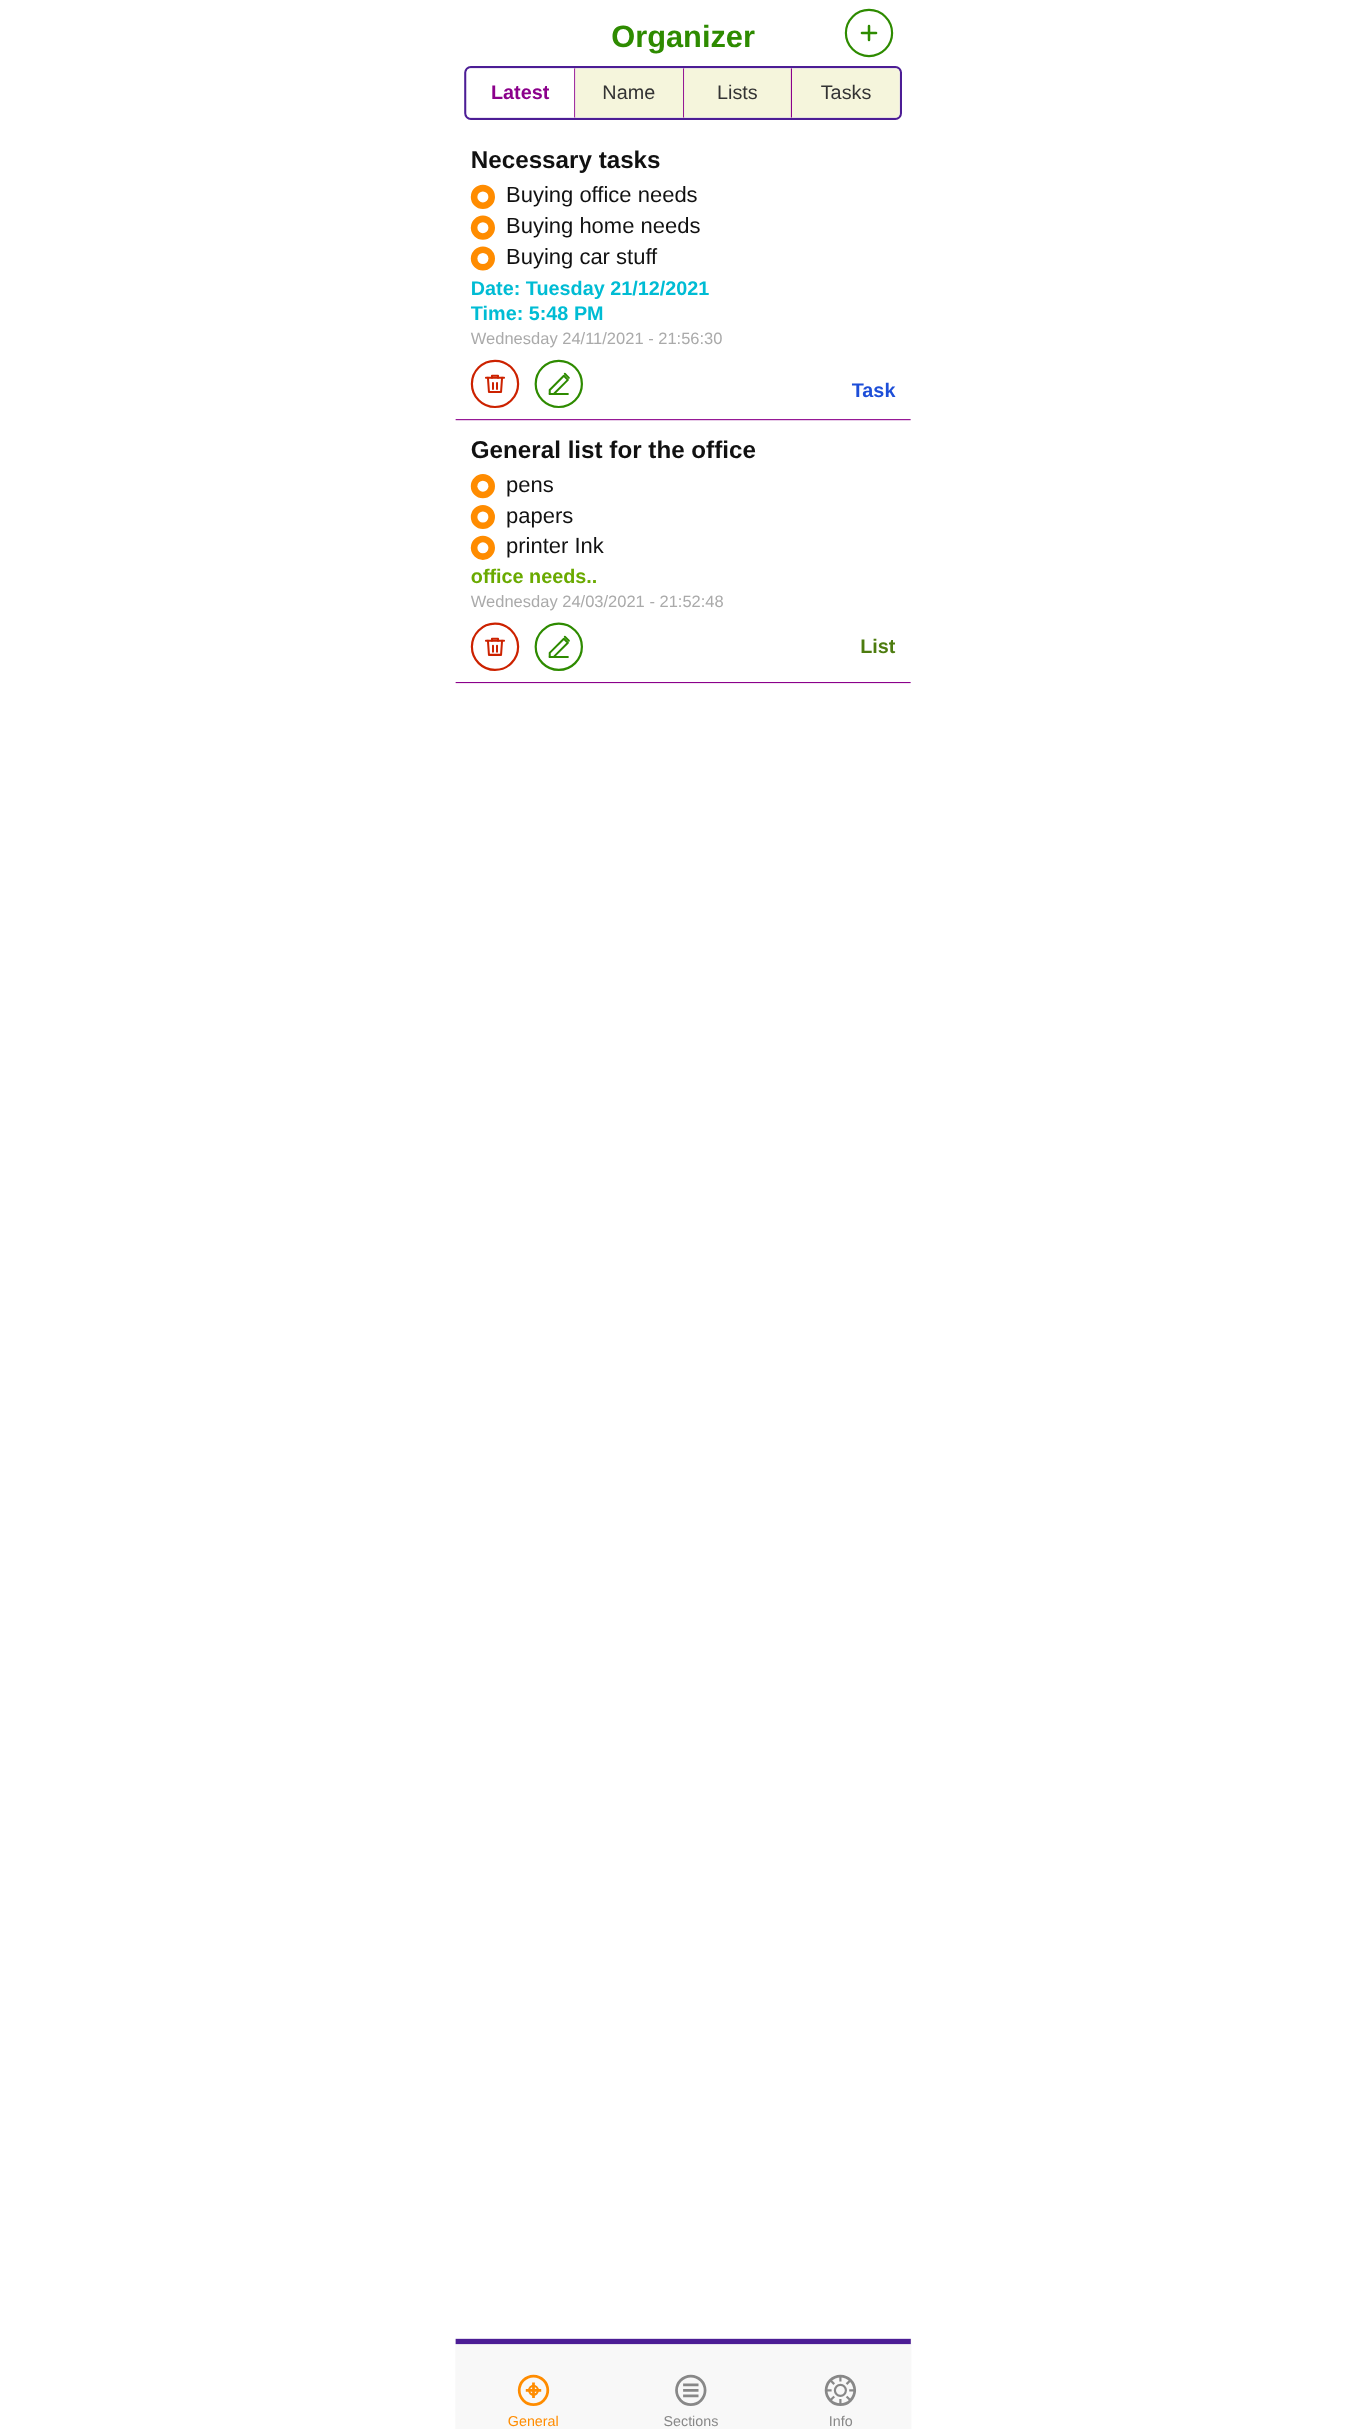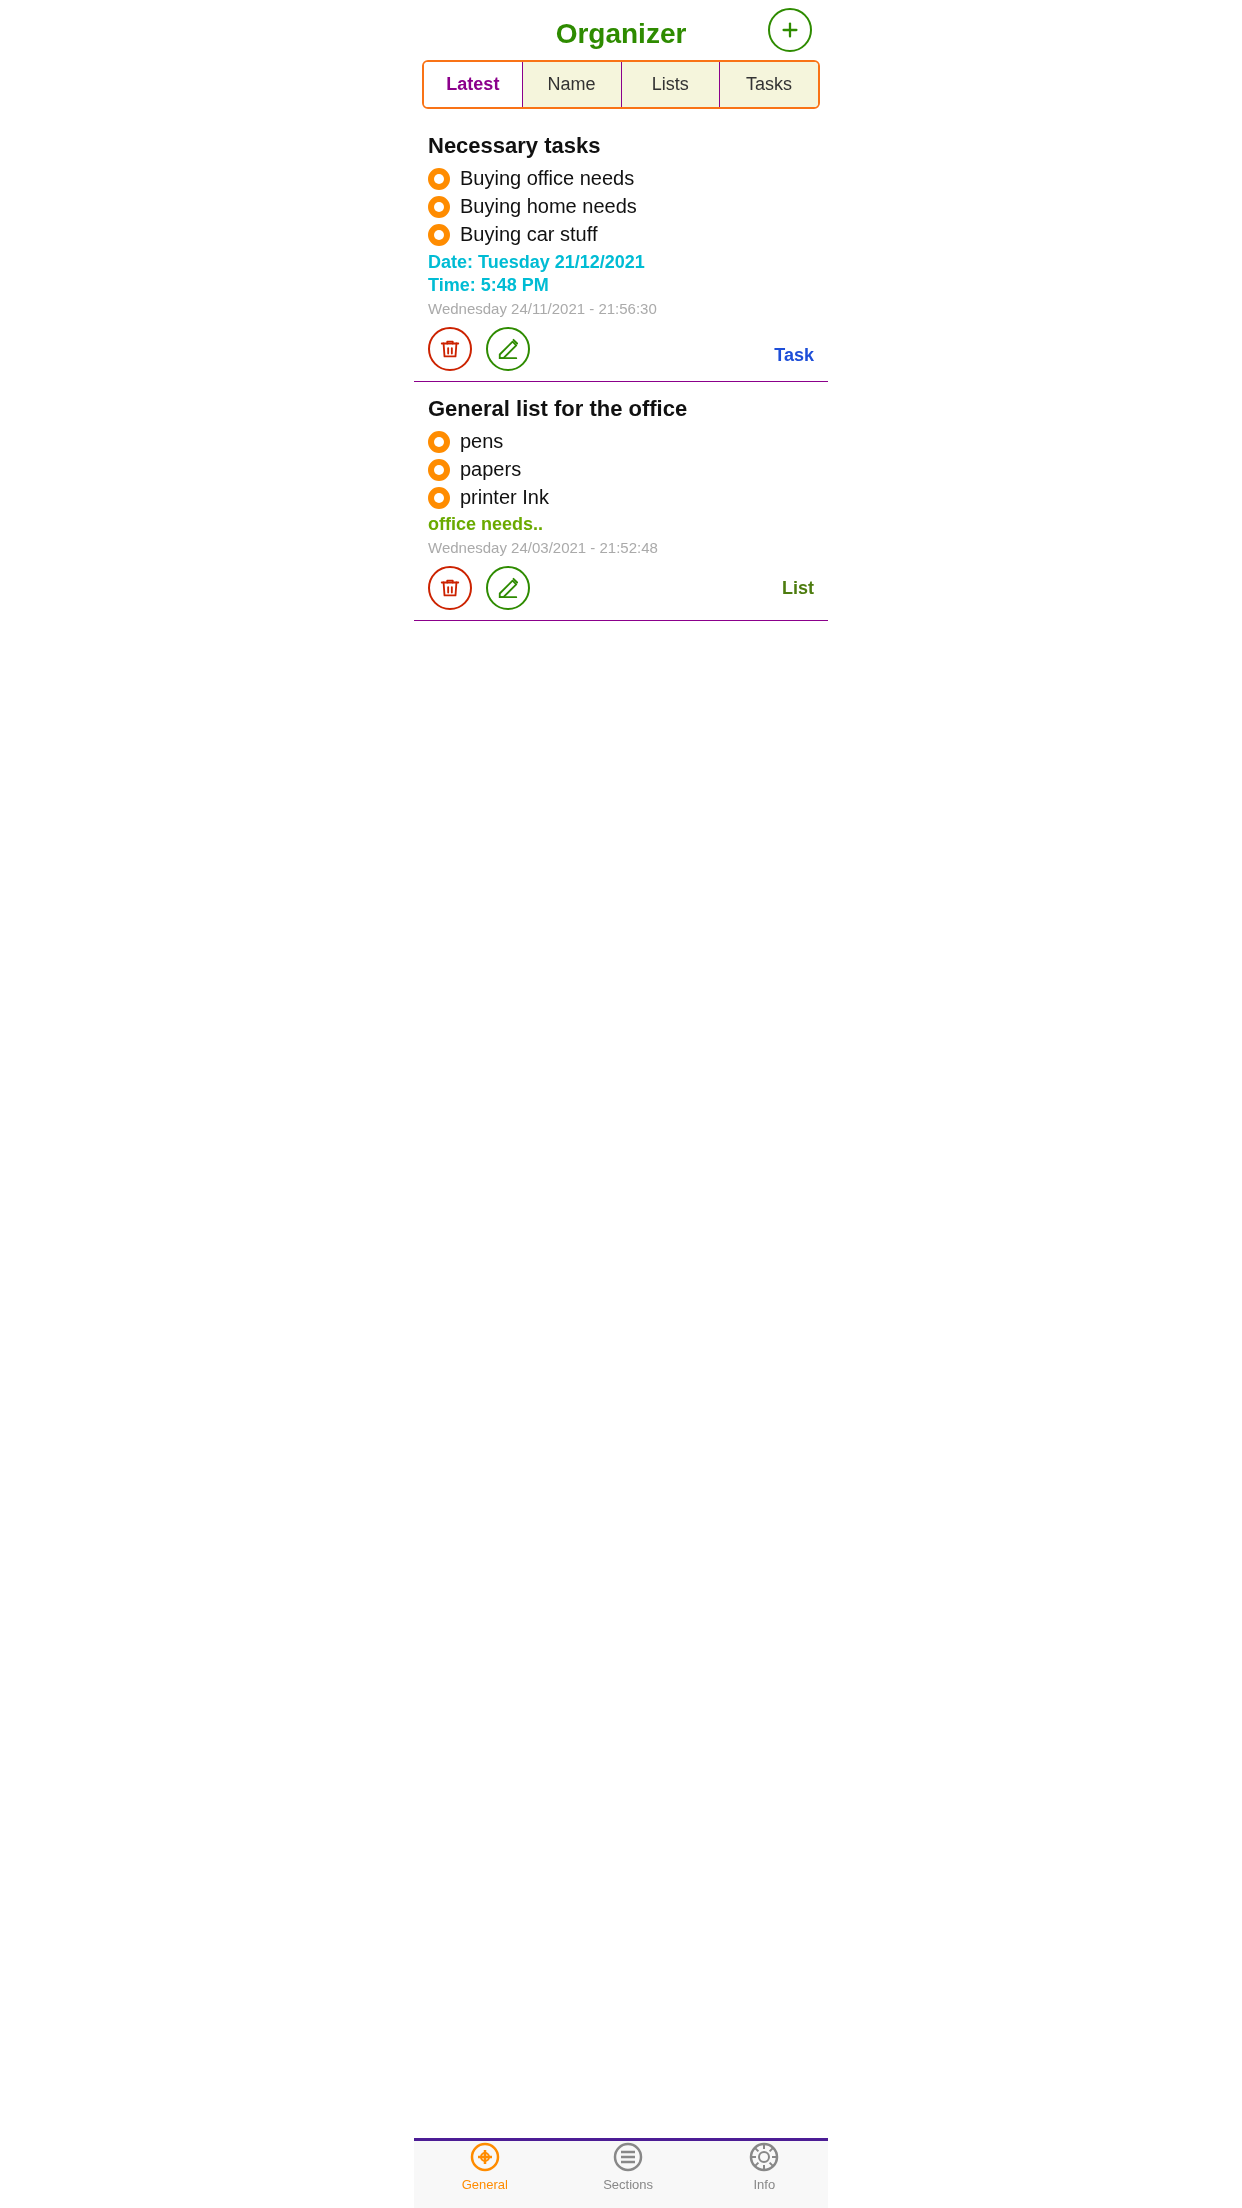--- a/index.html
+++ b/index.html
@@ -43,21 +43,21 @@
       cursor: pointer;
     }
     .add-btn svg {
       width: 22px;
       height: 22px;
     }
 
     
     .tabs {
       display: flex;
-      border: 2px solid #f97316;
+      border: 2px solid #4c1d95;
       border-radius: 6px;
       margin: 0 8px 10px;
       overflow: hidden;
     }
     .tab {
       flex: 1;
       text-align: center;
       padding: 12px 4px;
       font-size: 18px;
       font-weight: 500;
@@ -168,25 +168,25 @@
     .card-type.task { color: #1d4ed8; margin-top: 12px; }
     .card-type.list { color: #4d7c0f; }
 
     
     .bottom-nav {
       position: fixed;
       bottom: 0;
       left: 50%;
       transform: translateX(-50%);
       width: 414px;
-      height: 70px;
+      height: 82px;
       background: #f8f8f8;
-      border-top: 3px solid #4c1d95;
-      display: flex;
-      align-items: flex-start;
+      border-top: 5px solid #4c1d95;
+      display: flex;
+      align-items: flex-end;
       justify-content: space-around;
     }
     .nav-item {
       display: flex;
       flex-direction: column;
       align-items: center;
       gap: 4px;
       cursor: pointer;
     }
     .nav-label {

